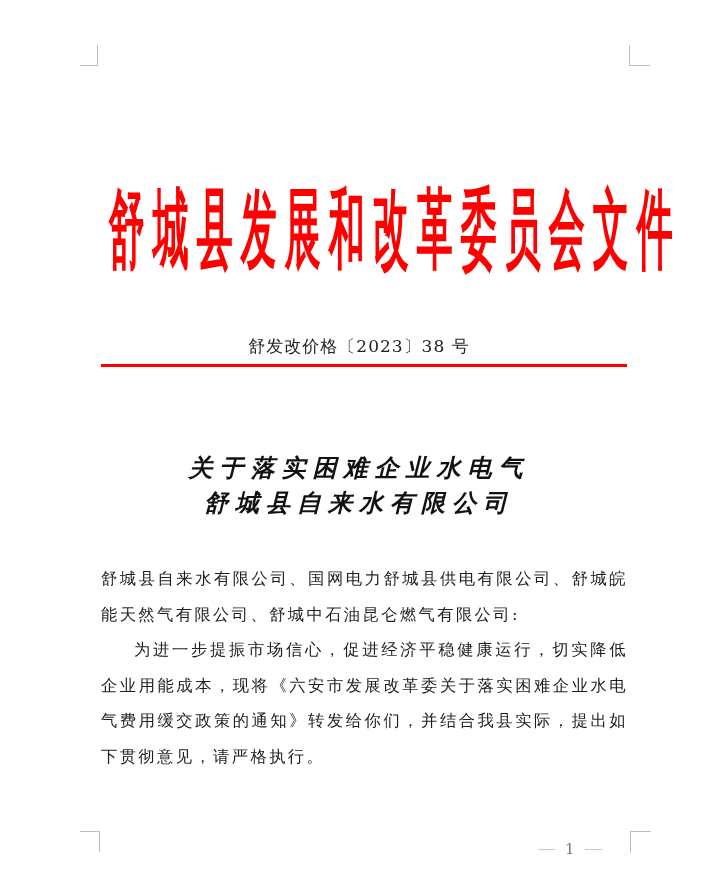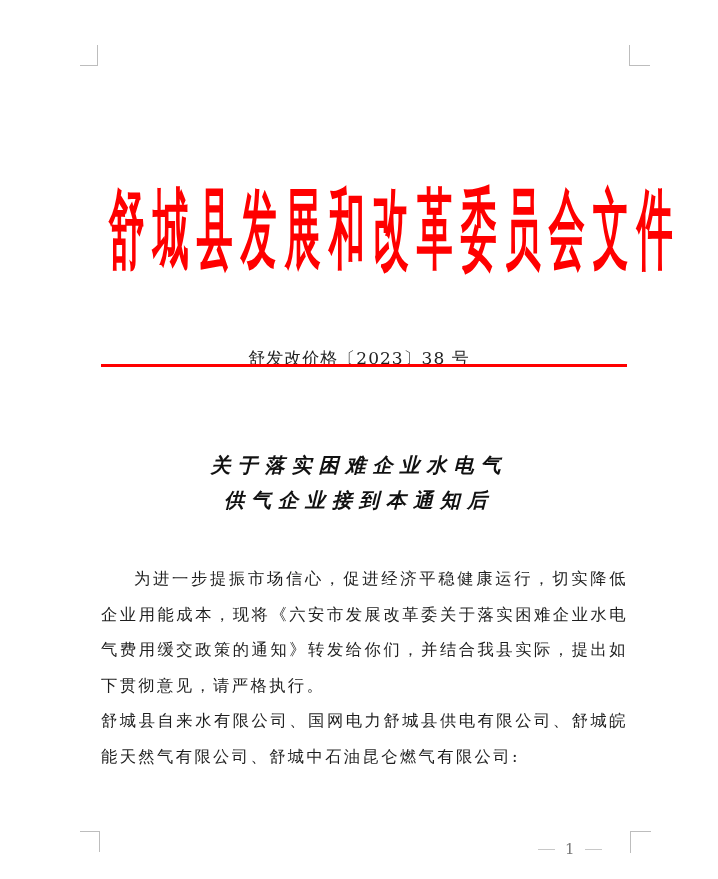--- a/index.html
+++ b/index.html
@@ -14,25 +14,25 @@
   .corner.br { left:630px; top:831px; border-left:1px solid #bdbdbd; border-top:1px solid #bdbdbd; width:20px; height:21px; }
   .corner.bl { border-top:1px solid #bdbdbd; }
 
   .masthead { position:absolute; left:100px; top:183px; width:527px; height:92px;
               display:flex; justify-content:space-between; align-items:center; }
   .masthead span { display:inline-block; color:#ff0000; font-family:"DejaVu Serif", serif;
                    font-size:60px; font-weight:bold; line-height:1; transform:scaleX(0.6) scaleY(1.45);
                    transform-origin:center center; width:44px; text-align:center; }
 
   .doc-number { position:absolute; left:0; width:718px; top:335px; text-align:center;
-                font-size:17px; letter-spacing:1px; color:#222;margin-top:12px; }
+                font-size:17px; letter-spacing:1px; color:#222; }
   .red-rule { position:absolute; left:101px; top:364px; width:526px; height:3px; background:#ff0000; }
 
   .title { position:absolute; left:0; width:718px; text-align:center;
-           font-family:"DejaVu Serif", serif; font-size:20px; font-style:italic; font-weight:bold;
+           font-family:"DejaVu Serif", serif; font-size:24px; font-style:italic; font-weight:bold;
            color:#111; letter-spacing:7px; }
   .title.l1 { top:452px; }
   .title.l2 { top:487px; }
 
   .body-text { position:absolute; left:101px; width:527px; font-size:16.3px; line-height:35.5px;
                color:#1e1e1e; text-align:justify; }
   .para { margin:0; letter-spacing:2.4px; }
   .indent { text-indent:33px; }
 
   .page-number { position:absolute; left:538px; top:840px; color:#777; font-size:15px;
@@ -62,25 +62,25 @@
     <span>员</span>
     <span>会</span>
     <span>文</span>
     <span>件</span>
   </div>
 
   <div class="doc-number">舒发改价格〔2023〕38 号</div>
   <div class="red-rule"></div>
 
   <div class="title l1">关于落实困难企业水电气</div>
-  <div class="title l2">供气企业接到本通知后</div>
+  <div class="title l2">舒城县自来水有限公司</div>
 
   <div class="body-text" style="top:561px;">
+    <p class="para">舒城县自来水有限公司、国网电力舒城县供电有限公司、舒城皖能天然气有限公司、舒城中石油昆仑燃气有限公司:</p>
     <p class="para indent">为进一步提振市场信心，促进经济平稳健康运行，切实降低企业用能成本，现将《六安市发展改革委关于落实困难企业水电气费用缓交政策的通知》转发给你们，并结合我县实际，提出如下贯彻意见，请严格执行。</p>
-    <p class="para">舒城县自来水有限公司、国网电力舒城县供电有限公司、舒城皖能天然气有限公司、舒城中石油昆仑燃气有限公司:</p>
   </div>
 
   <div class="page-number">
     <span class="dash"></span>
     <span>1</span>
     <span class="dash"></span>
   </div>
 
 </div>
 

